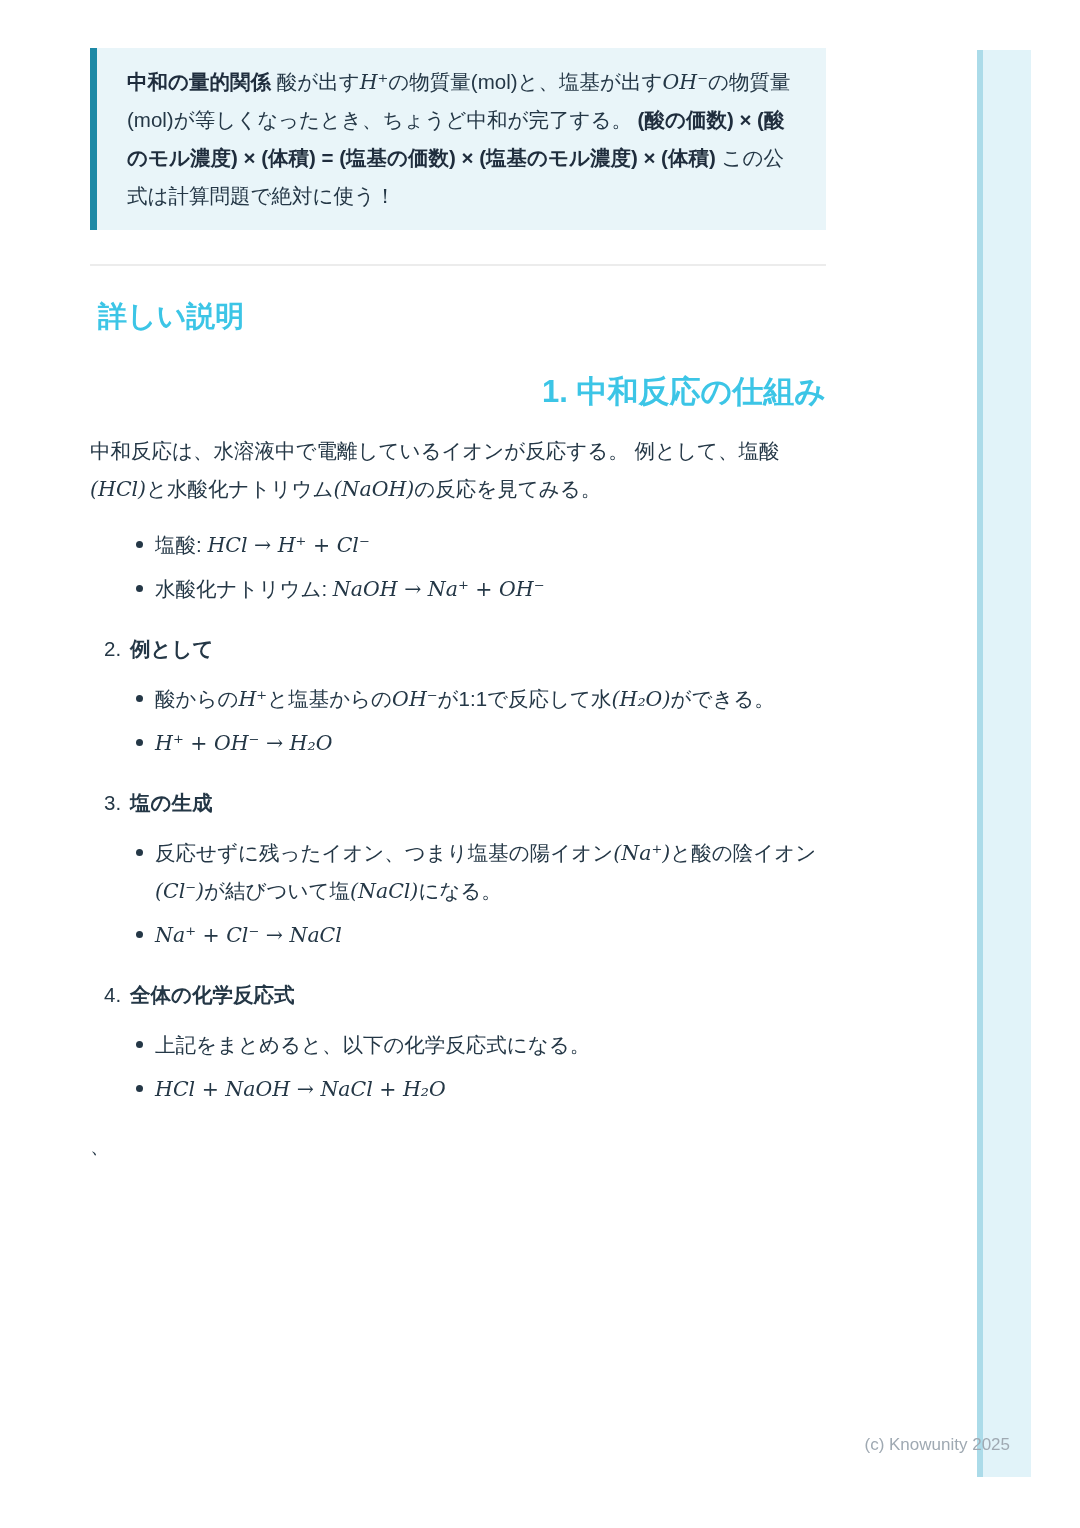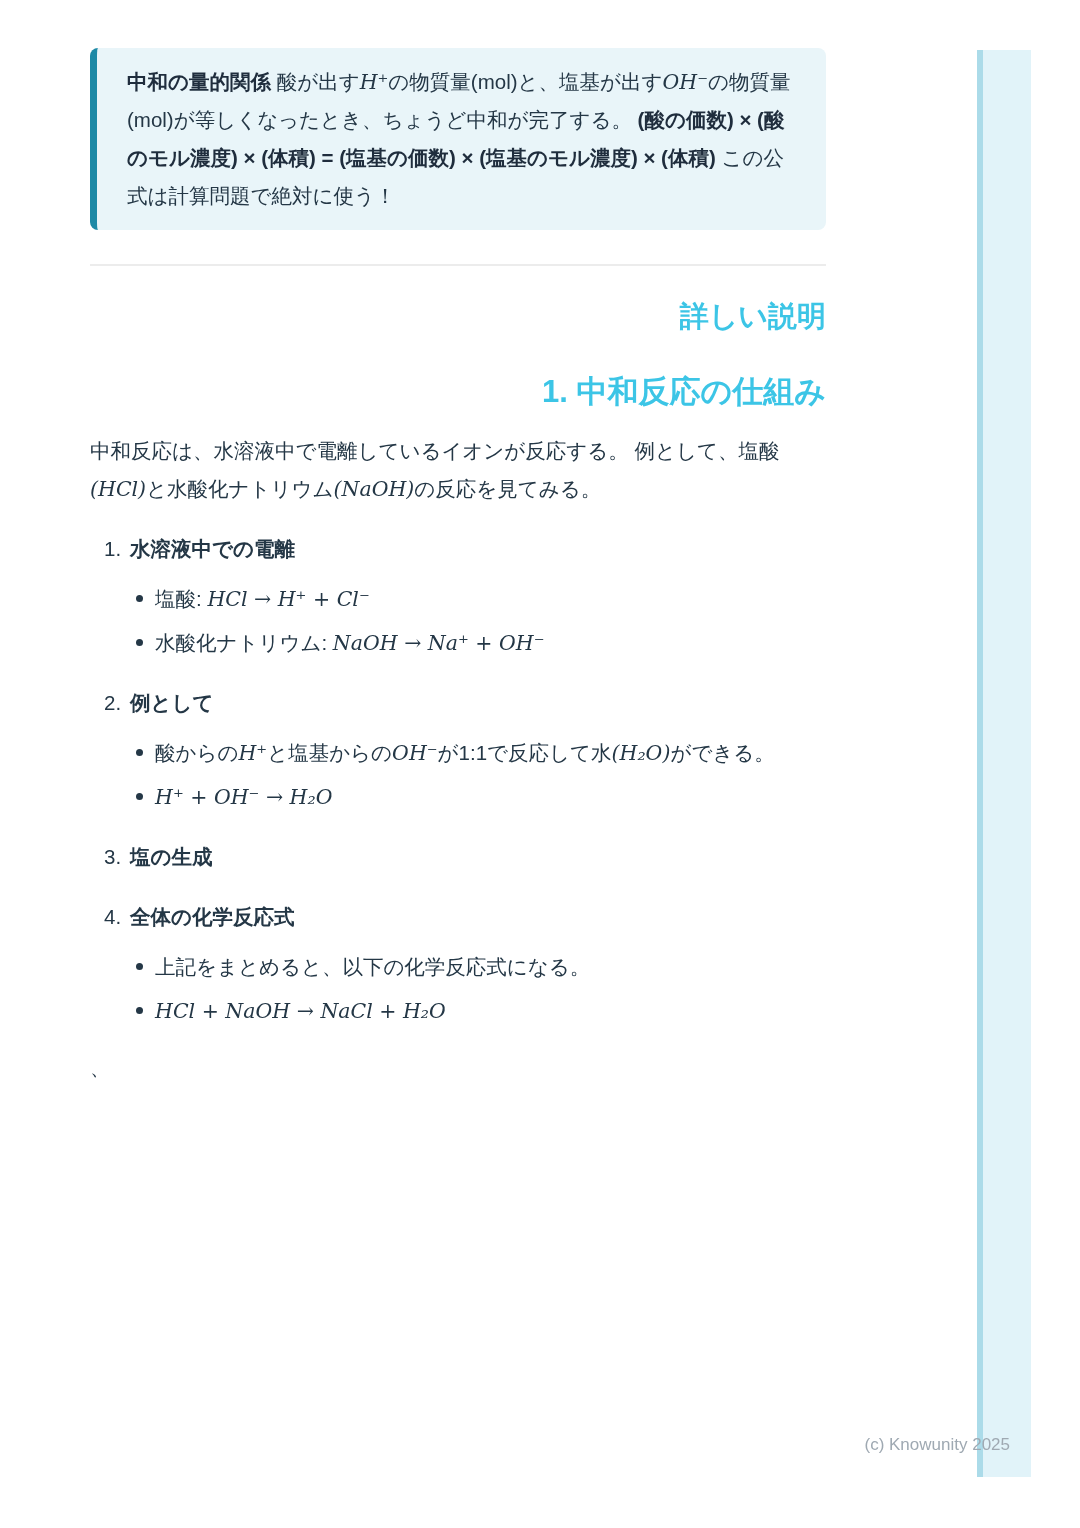--- a/index.html
+++ b/index.html
@@ -4,21 +4,21 @@
 <style>
   html,body{margin:0;padding:0;background:#ffffff;}
   body{font-family:"Liberation Sans","DejaVu Sans",sans-serif;color:#243746;}
   .page{position:relative;width:1080px;height:1528px;background:#ffffff;overflow:hidden;}
   .content{position:absolute;left:90px;top:0;width:736px;}
 
   .callout{
     margin-top:48px;
     background:#e9f5f9;
     border-left:7px solid #1d89a6;
-    border-radius:8px;
+    border-radius:0;
     padding:15px 24px 15px 30px;
     box-sizing:border-box;
   }
   .callout-text{
     margin:0;
     font-size:20.5px;
     line-height:38px;
     color:#243746;
   }
   .callout-text strong{font-weight:700;color:#1f2d3d;}
@@ -33,21 +33,20 @@
     border-top:2px solid #ececec;
     margin:34px 0 0 0;
   }
 
   .h2{
     margin:30px 0 0 8px;
     font-size:29px;
     font-weight:700;
     color:#3cc5e6;
     line-height:40px;
-    text-align:right;
   }
   .h3{
     margin:40px 0 0 0;
     font-size:31px;
     font-weight:700;
     color:#3cc5e6;
     line-height:32px;
     text-align:right;
   }
 
@@ -129,37 +128,40 @@
 
     <h2 class="h2">詳しい説明</h2>
 
     <h3 class="h3">1. 中和反応の仕組み</h3>
 
     <p class="intro"><span>中和反応は、水溶液中で電離しているイオンが反応する。 例として、塩酸</span><span class="math">(HCl)</span><span>と水酸化ナトリウム</span><span class="math">(NaOH)</span><span>の反応を見てみる。</span></p>
 
     <div class="list">
 
       <div class="list-item">
-        <div class="item-head"><span class="num">1.</span><span class="ititle">水溶液中での電離</span></div>
         <ul class="bullets">
           <li><span>塩酸: </span><span class="math">HCl → H⁺ + Cl⁻</span></li>
           <li><span>水酸化ナトリウム: </span><span class="math">NaOH → Na⁺ + OH⁻</span></li>
         </ul>
       </div>
 
       <div class="list-item">
         <div class="item-head"><span class="num">2.</span><span class="ititle">例として</span></div>
         <ul class="bullets">
           <li><span>酸からの</span><span class="math">H⁺</span><span>と塩基からの</span><span class="math">OH⁻</span><span>が1:1で反応して水</span><span class="math">(H₂O)</span><span>ができる。</span></li>
           <li><span class="math">H⁺ + OH⁻ → H₂O</span></li>
         </ul>
       </div>
 
       <div class="list-item">
         <div class="item-head"><span class="num">3.</span><span class="ititle">塩の生成</span></div>
+        <ul class="bullets">
+          <li><span>反応せずに残ったイオン、つまり塩基の陽イオン</span><span class="math">(Na⁺)</span><span>と酸の陰イオン</span><span class="math">(</span><span class="math">Cl⁻)</span><span>が結びついて塩</span><span class="math">(NaCl)</span><span>になる。</span></li>
+          <li><span class="math">Na⁺ + Cl⁻ → NaCl</span></li>
+        </ul>
       </div>
 
       <div class="list-item">
         <div class="item-head"><span class="num">4.</span><span class="ititle">全体の化学反応式</span></div>
         <ul class="bullets">
           <li><span>上記をまとめると、以下の化学反応式になる。</span></li>
           <li><span class="math">HCl + NaOH → NaCl + H₂O</span></li>
         </ul>
       </div>
 

